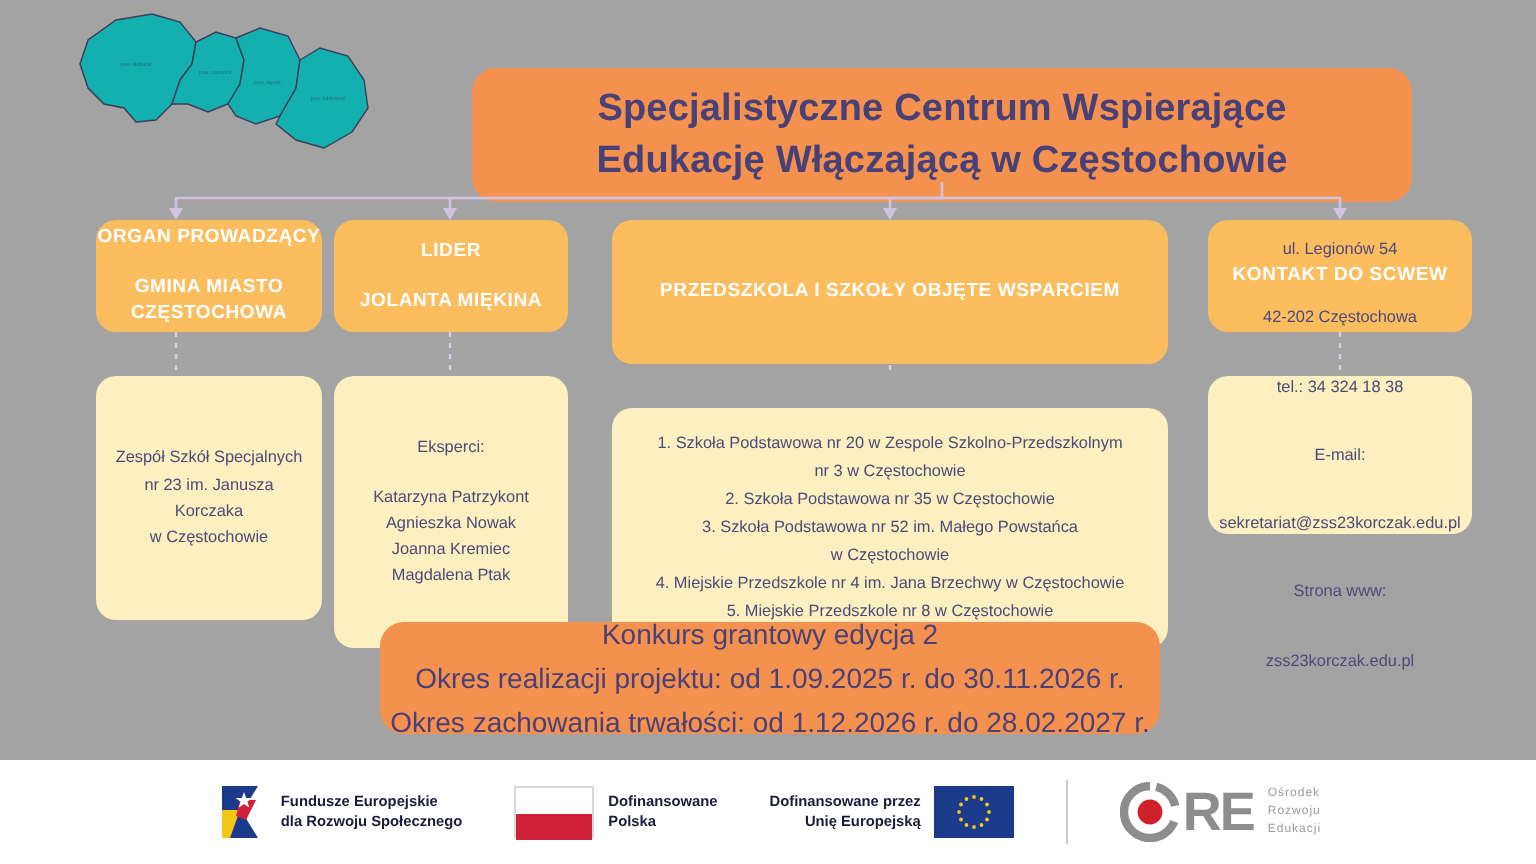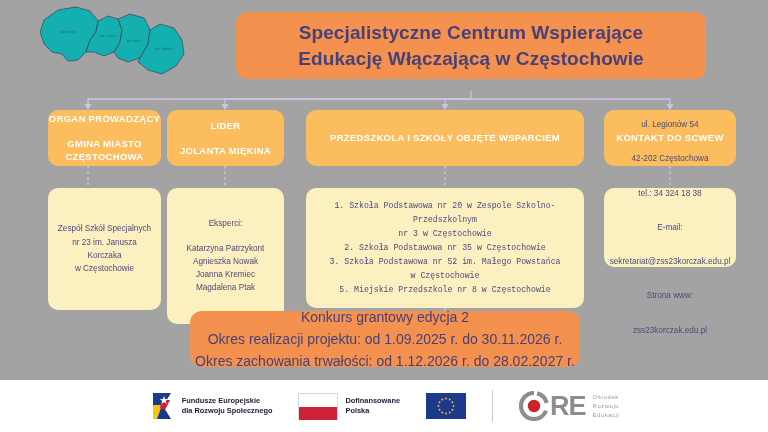--- a/index.html
+++ b/index.html
@@ -9,21 +9,21 @@
     overflow: hidden;
   }
   body { position: relative; background: #a3a3a3; }
 
   
   .map-wrap { position: absolute; left: 24px; top: 4px; width: 168px; height: 92px; }
   .map-wrap svg { display: block; width: 100%; height: 100%; }
 
   
   .title-box {
-    position: absolute; left: 236px; top: 12px; width: 470px; height: 67px;
+    position: absolute; left: 236px; top: 34px; width: 470px; height: 67px;
     background: #f5914e; border-radius: 12px;
     display: flex; align-items: center; justify-content: center;
   }
   .title-box .t-line {
     color: #474178; font-size: 19px; font-weight: bold; line-height: 1.35;
     text-align: center; letter-spacing: .1px;
   }
 
   
   .connectors { position: absolute; left: 0; top: 0; width: 768px; height: 432px; pointer-events: none; }
@@ -49,22 +49,22 @@
   .col1 { left: 48px;  top: 110px; width: 113px; }
   .col1 .hdr { height: 56px; }
   .col1 .body-box { margin-top: 22px; height: 122px; }
 
   .col2 { left: 167px; top: 110px; width: 117px; }
   .col2 .hdr { height: 56px; }
   .col2 .body-box { margin-top: 22px; height: 136px; }
   .col2 .b-gap { height: 11px; }
 
   .col3 { left: 306px; top: 110px; width: 278px; }
-  .col3 .hdr { height: 56px; }
-  .col3 .body-box { margin-top: 22px; height: 120px; font-family: Liberation Mono, monospace; }
+  .col3 .hdr { height: 72px; }
+  .col3 .body-box { margin-top: 22px; height: 120px; }
   .col3 .b-line { line-height: 1.72; }
 
   .col4 { left: 604px; top: 110px; width: 132px; }
   .col4 .hdr { height: 56px; }
   .col4 .body-box { margin-top: 22px; height: 79px; gap: 21px; }
 
   
   .grant-box {
     position: absolute; left: 190px; top: 311px; width: 390px; height: 56px;
     background: #f5914e; border-radius: 12px;
@@ -171,20 +171,21 @@
 <div class="col col3">
   <div class="hdr">
     <div class="h-line">PRZEDSZKOLA I SZKOŁY OBJĘTE WSPARCIEM</div>
   </div>
   <div class="body-box">
     <div class="b-line">1. Szkoła Podstawowa nr 20 w Zespole Szkolno-Przedszkolnym</div>
     <div class="b-line">nr 3 w Częstochowie</div>
     <div class="b-line">2. Szkoła Podstawowa nr 35 w Częstochowie</div>
     <div class="b-line">3. Szkoła Podstawowa nr 52 im. Małego Powstańca</div>
     <div class="b-line">w Częstochowie</div>
+    <div class="b-line">4. Miejskie Przedszkole nr 4 im. Jana Brzechwy w Częstochowie</div>
     <div class="b-line">5. Miejskie Przedszkole nr 8 w Częstochowie</div>
   </div>
 </div>
 
 <div class="col col4">
   <div class="hdr">
     <div class="h-line">KONTAKT DO SCWEW</div>
   </div>
   <div class="body-box">
     <div class="b-line">ul. Legionów 54</div>
@@ -223,20 +224,24 @@
       <div class="w"></div>
         <div class="r"></div>
     </div>
     <div class="logo-text">
       <div>Dofinansowane</div>
       <div>Polska</div>
     </div>
   </div>
 
   <div class="logo">
+    <div class="logo-text right">
+      <div>Dofinansowane przez</div>
+      <div>Unię Europejską</div>
+    </div>
     <svg width="40" height="26" viewBox="0 0 40 26">
       <rect width="40" height="26" fill="#1b3a8c"></rect>
       <g fill="#f5c518">
         <circle cx="20" cy="5.5" r="0.95"></circle>
           <circle cx="23.75" cy="6.5" r="0.95"></circle>
         <circle cx="26.5" cy="9.25" r="0.95"></circle>
           <circle cx="27.5" cy="13" r="0.95"></circle>
         <circle cx="26.5" cy="16.75" r="0.95"></circle>
           <circle cx="23.75" cy="19.5" r="0.95"></circle>
         <circle cx="20" cy="20.5" r="0.95"></circle>

